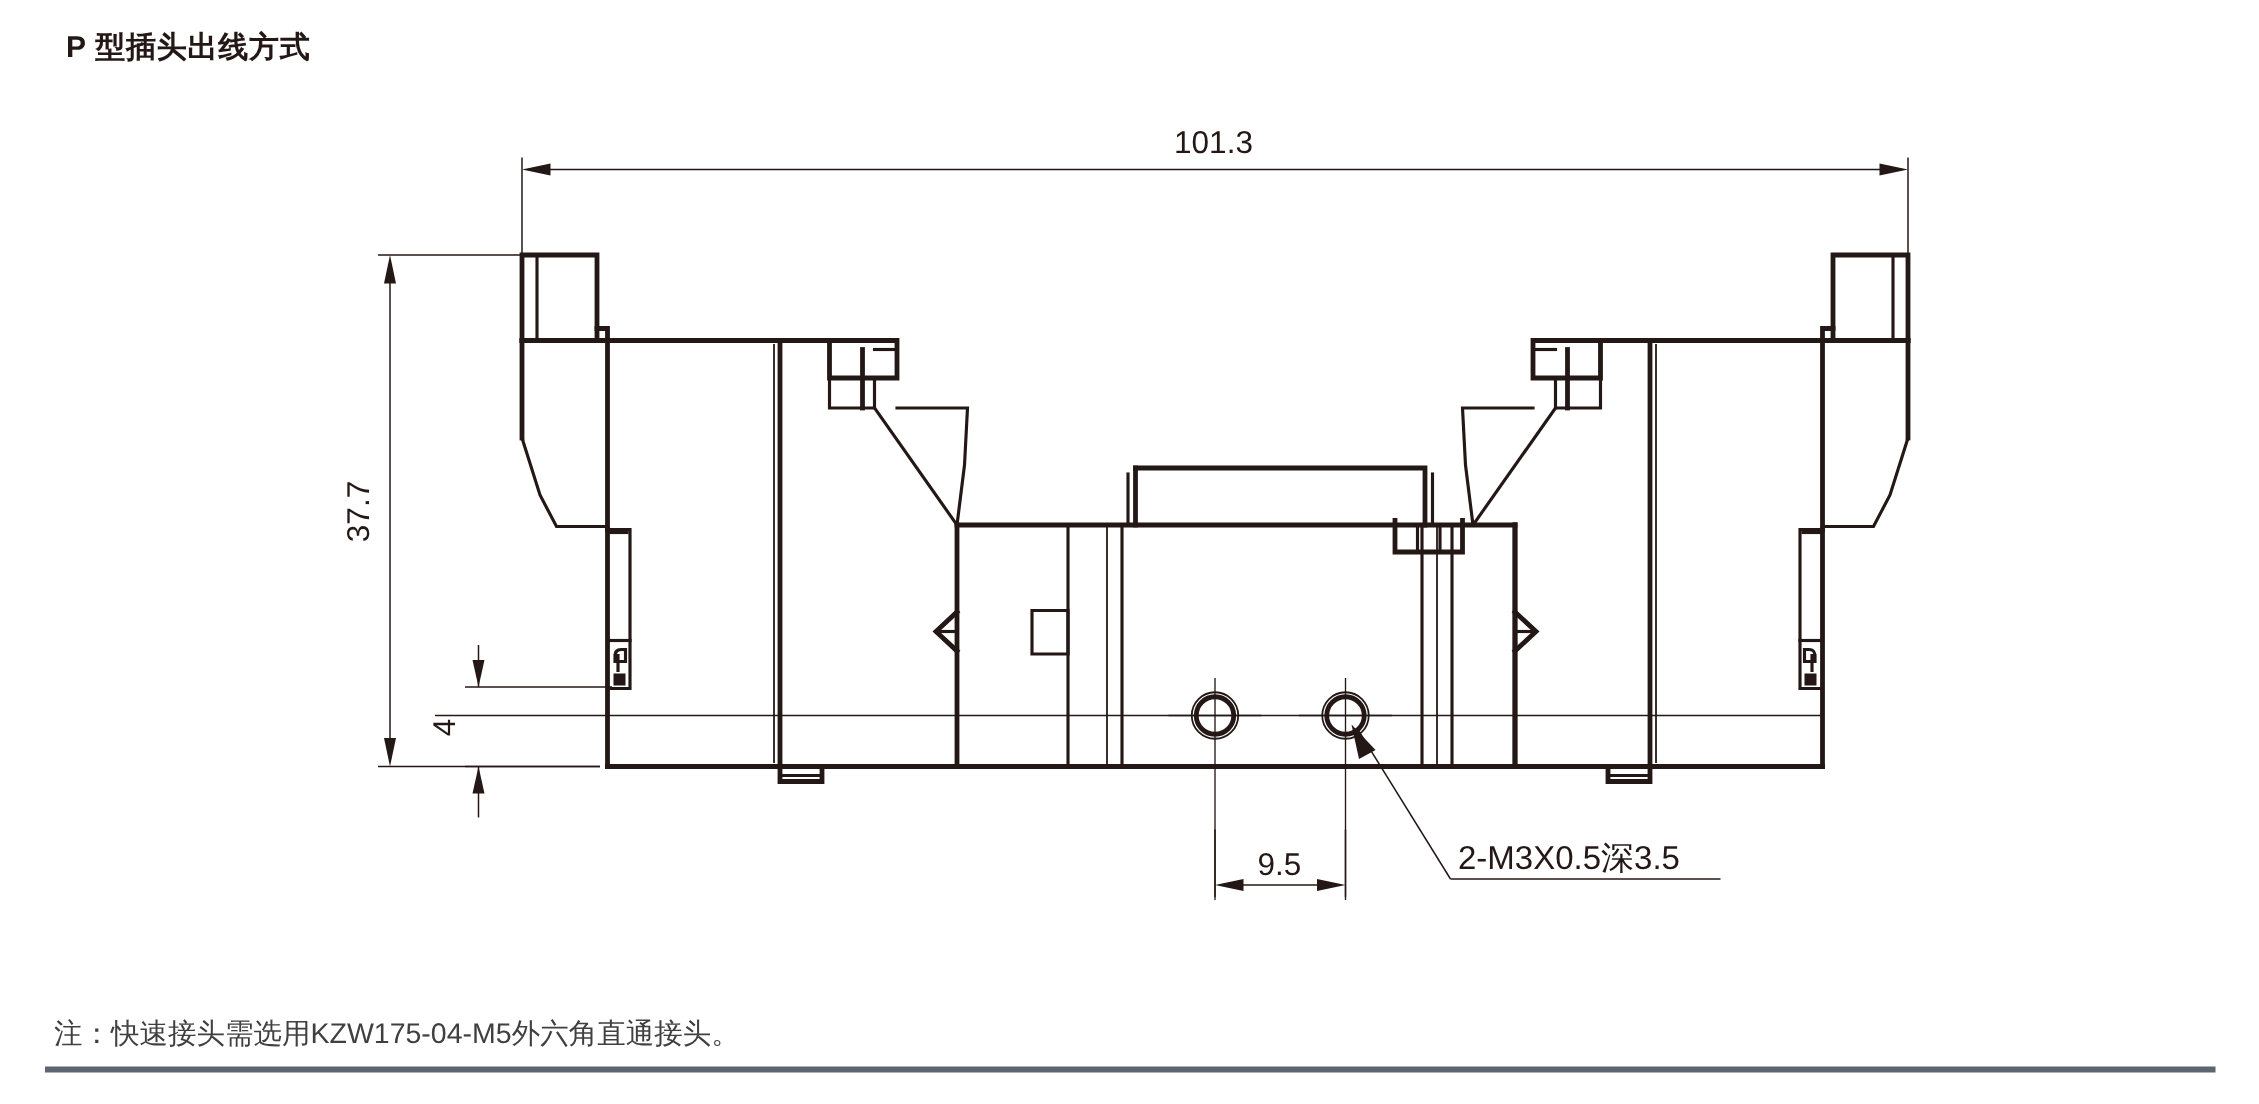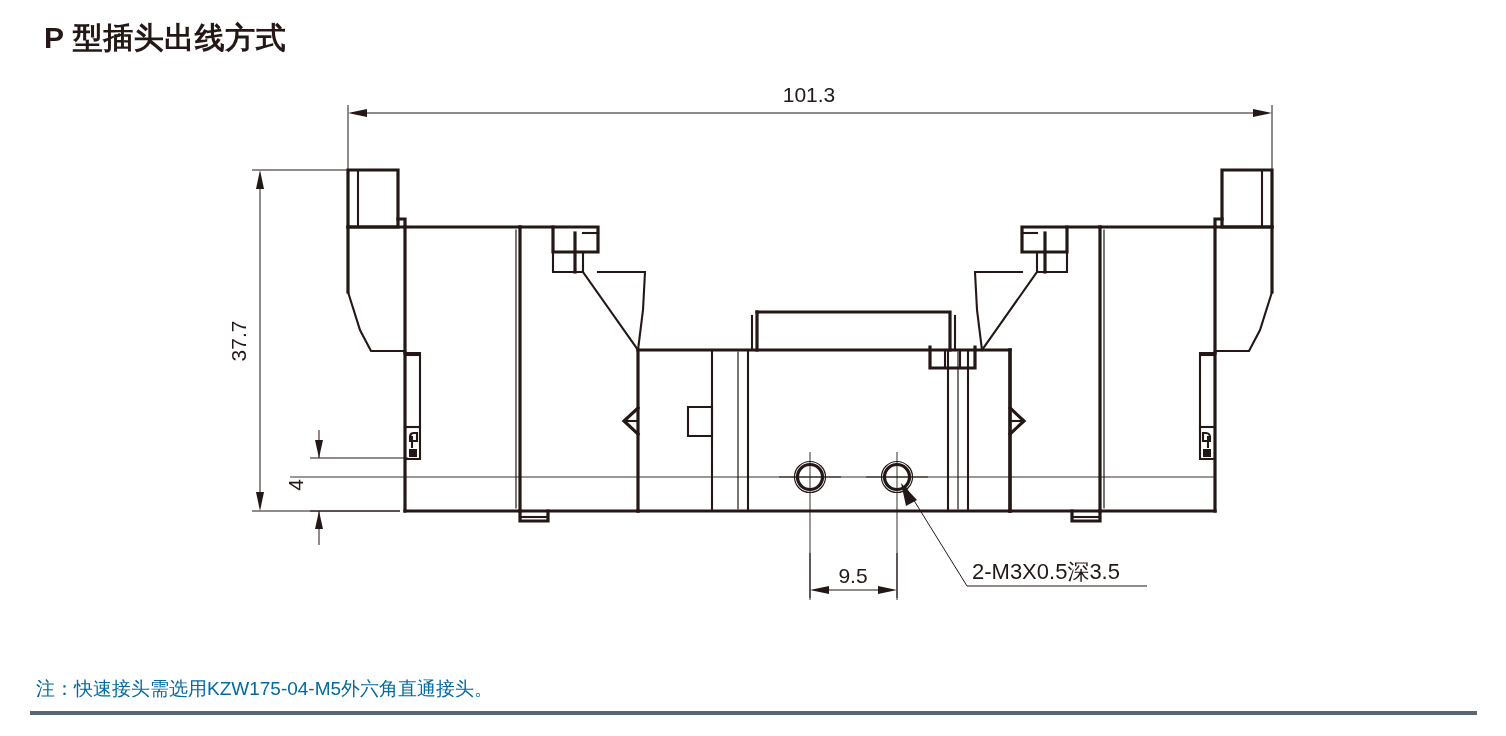--- a/index.html
+++ b/index.html
@@ -9,38 +9,38 @@
     font-family:"Liberation Sans","DejaVu Sans",sans-serif;
     color:#231815;
     position:relative;
     overflow:hidden;
   }
   #page{position:relative;width:1506px;height:736px;}
 
   .page-title{
     position:absolute;
     left:44px; top:18px;
-    font-size:30px;
+    font-size:20px;
     font-weight:bold;
     letter-spacing:0.5px;
     color:#231815;
     white-space:nowrap;
   }
 
   #drawing{
     position:absolute;
     left:0; top:0;
     width:1506px; height:736px;
   }
 
   .note-text{
     position:absolute;
     left:36px; top:676px;
     font-size:19px;
-    color:#0369a1;
+    color:#404040;
     white-space:nowrap;
   }
   .bottom-rule{
     position:absolute;
     left:30px; top:711px;
     width:1447px; height:4px;
     background:#5b6670;
   }
 
   

